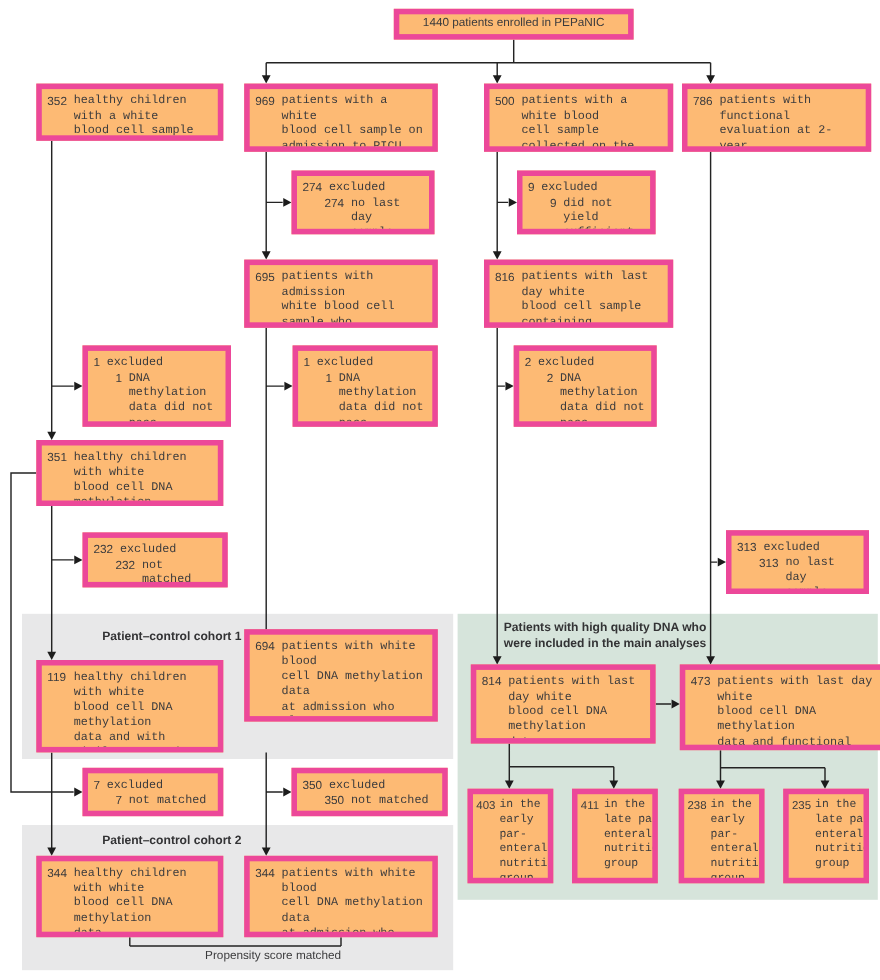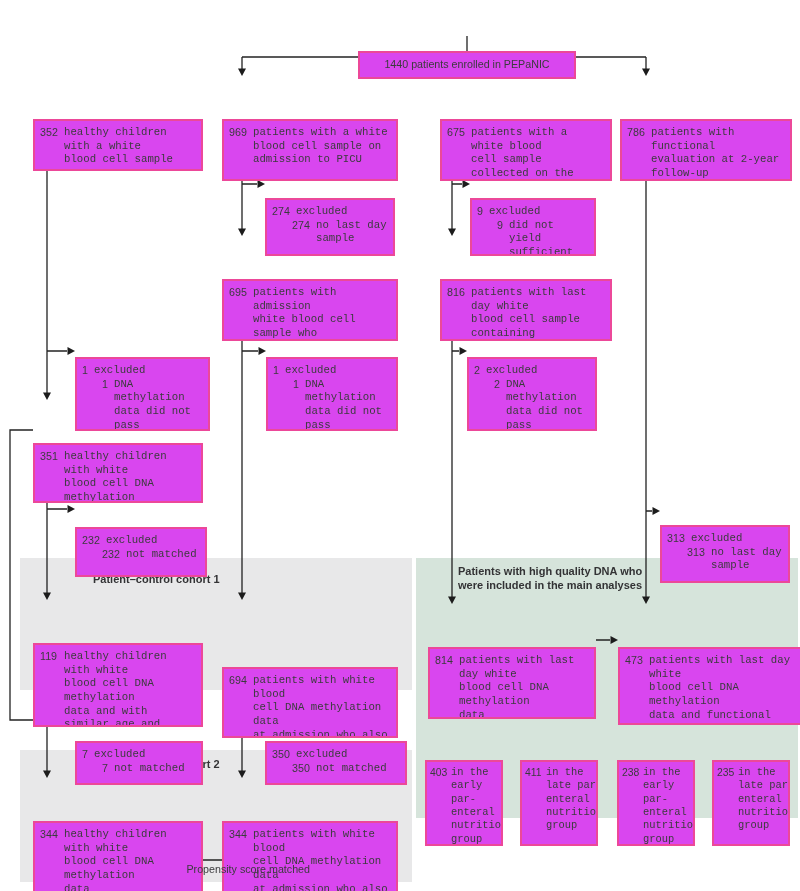--- a/index.html
+++ b/index.html
@@ -6,22 +6,22 @@
   .canvas{
     position:relative;width:800px;height:891px;background:#ffffff;
     font-family:"Liberation Sans","DejaVu Sans",sans-serif;
     color:#3b3b3d;font-size:10.7px;line-height:1.28;
   }
   .region{position:absolute;}
   .region.gray{background:#e8e8e9;}
   .region.green{background:#d6e4db;}
   .region-label{position:absolute;font-weight:bold;font-size:11px;color:#333335;white-space:pre-line;}
   .box{
-    position:absolute;background:#d946ef;border:2px solid #ec4899;
-    box-sizing:border-box;padding:5px 5px 4px 5px;overflow:hidden;margin-top:43px;
+    position:absolute;background:#fdba74;border:5px solid #ec4899;
+    box-sizing:border-box;padding:5px 5px 4px 5px;overflow:hidden;
   }
   .box.center{display:flex;align-items:center;justify-content:center;text-align:center;padding:2px 4px;}
   .brow{display:grid;grid-template-columns:var(--nw,21px) 1fr;column-gap:3px;}
   .brow .num{text-align:left;}
   .brow .txt{white-space:pre-line;font-family:Liberation Mono, monospace;}
   .reason{margin-left:20px;margin-top:0;}
   .nw1{--nw:9px;}
   .nw3{--nw:21px;}
   .gbox{font-size:10.4px;padding:4px 3px;}
   .gbox .brow{--nw:19px;column-gap:2px;}
@@ -99,21 +99,21 @@
   <div class="box nw3" style="left:222px;top:76px;width:176px;height:62px">
     <div class="brow">
         <span class="num">969</span>
         <span class="txt">patients with a white
 blood cell sample on
 admission to PICU</span>
       </div>
   </div>
   <div class="box nw3" style="left:440px;top:76px;width:172px;height:62px">
     <div class="brow">
-        <span class="num">675</span>
+        <span class="num">500</span>
         <span class="txt">patients with a white blood
 cell sample collected on the
 last day in PICU</span>
       </div>
   </div>
   <div class="box nw3" style="left:620px;top:76px;width:172px;height:62px">
     <div class="brow">
         <span class="num">786</span>
         <span class="txt">patients with functional
 evaluation at 2-year
@@ -231,21 +231,21 @@
 
   <div class="box nw3" style="left:33px;top:600px;width:170px;height:84px">
     <div class="brow">
         <span class="num">119</span>
         <span class="txt">healthy children with white
 blood cell DNA methylation
 data and with similar age and
 sex distribution as patients</span>
       </div>
   </div>
-  <div class="box nw3" style="left:222px;top:624px;width:176px;height:71px">
+  <div class="box nw3" style="left:222px;top:572px;width:176px;height:84px">
     <div class="brow">
         <span class="num">694</span>
         <span class="txt">patients with white blood
 cell DNA methylation data
 at admission who also
 have last day DNA data</span>
       </div>
   </div>
 
   <div class="box nw3" style="left:428px;top:604px;width:168px;height:72px">

